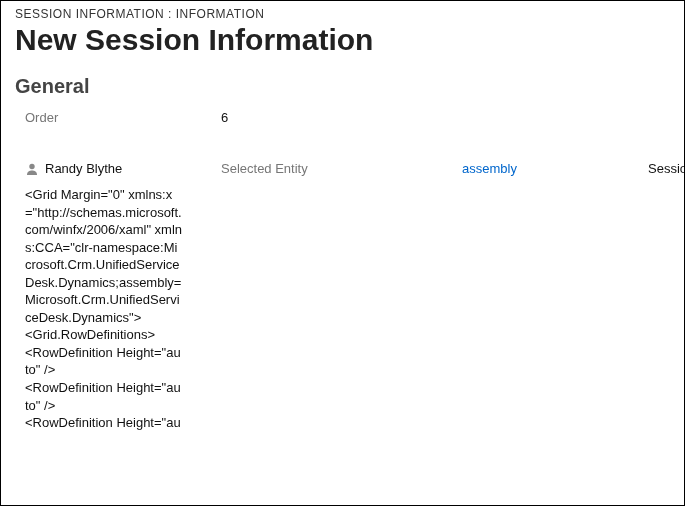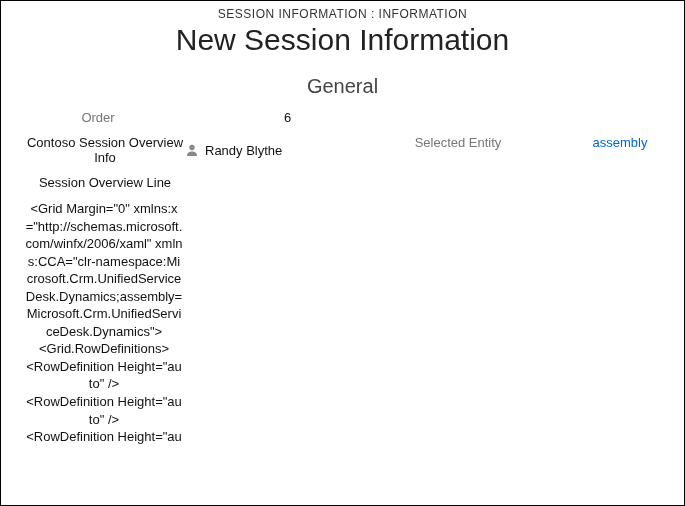--- a/index.html
+++ b/index.html
@@ -3,47 +3,48 @@
 <meta charset="utf-8">
 <style>
   * { box-sizing: border-box; margin: 0; padding: 0; }
   html, body { width: 685px; height: 506px; overflow: hidden; }
   body {
     font-family: "Segoe UI", Arial, sans-serif;
     background: #fff;
     border: 1.5px solid #000;
     color: #262626;
   }
-  .page { padding: 6px 14px 0 14px; text-align: center; }
+  .page { padding: 6px 14px 0 14px; }
   .breadcrumb {
     font-size: 12px;
     letter-spacing: 0.5px;
     color: #333;
     text-transform: uppercase;
     margin-bottom: 2px;
   }
   .title {
     font-size: 30px;
-    font-weight: 400;
+    font-weight: 700;
     color: #222;
     margin-bottom: 18px;
   }
   .section-header {
     font-size: 20px;
-    font-weight: 400;
+    font-weight: 700;
     color: #444;
     margin-bottom: 12px;
   }
   .form-grid {
     display: grid;
     grid-template-columns: 160px 205px 150px 160px;
     column-gap: 0;
     row-gap: 10px;
     font-size: 13px;
     padding-left: 10px;
+    gap: 36px;
   }
   .label {
     color: #767676;
     font-size: 13px;
     position: relative;
     padding-right: 14px;
   }
   .label.req::after {
     content: "*";
     color: #c00;
@@ -86,21 +87,20 @@
 
   <div class="section-header">General</div>
 
   <div class="form-grid">
 
     <div class="label">Order</div>
     <div class="value">6</div>
     <div></div>
       <div></div>
 
-    <div class="value">Contoso Session Overview Info</div>
     <div class="owner-cell">
       <span class="user-icon">
         <svg width="14" height="14" viewBox="0 0 14 14">
           <circle cx="7" cy="4.5" r="2.7" fill="#888"></circle>
           <path d="M2 13 C2 9.5 4.5 8.5 7 8.5 C9.5 8.5 12 9.5 12 13 Z" fill="#888"></path>
         </svg>
       </span>
       <span class="owner-name">Randy Blythe</span>
     </div>
 

